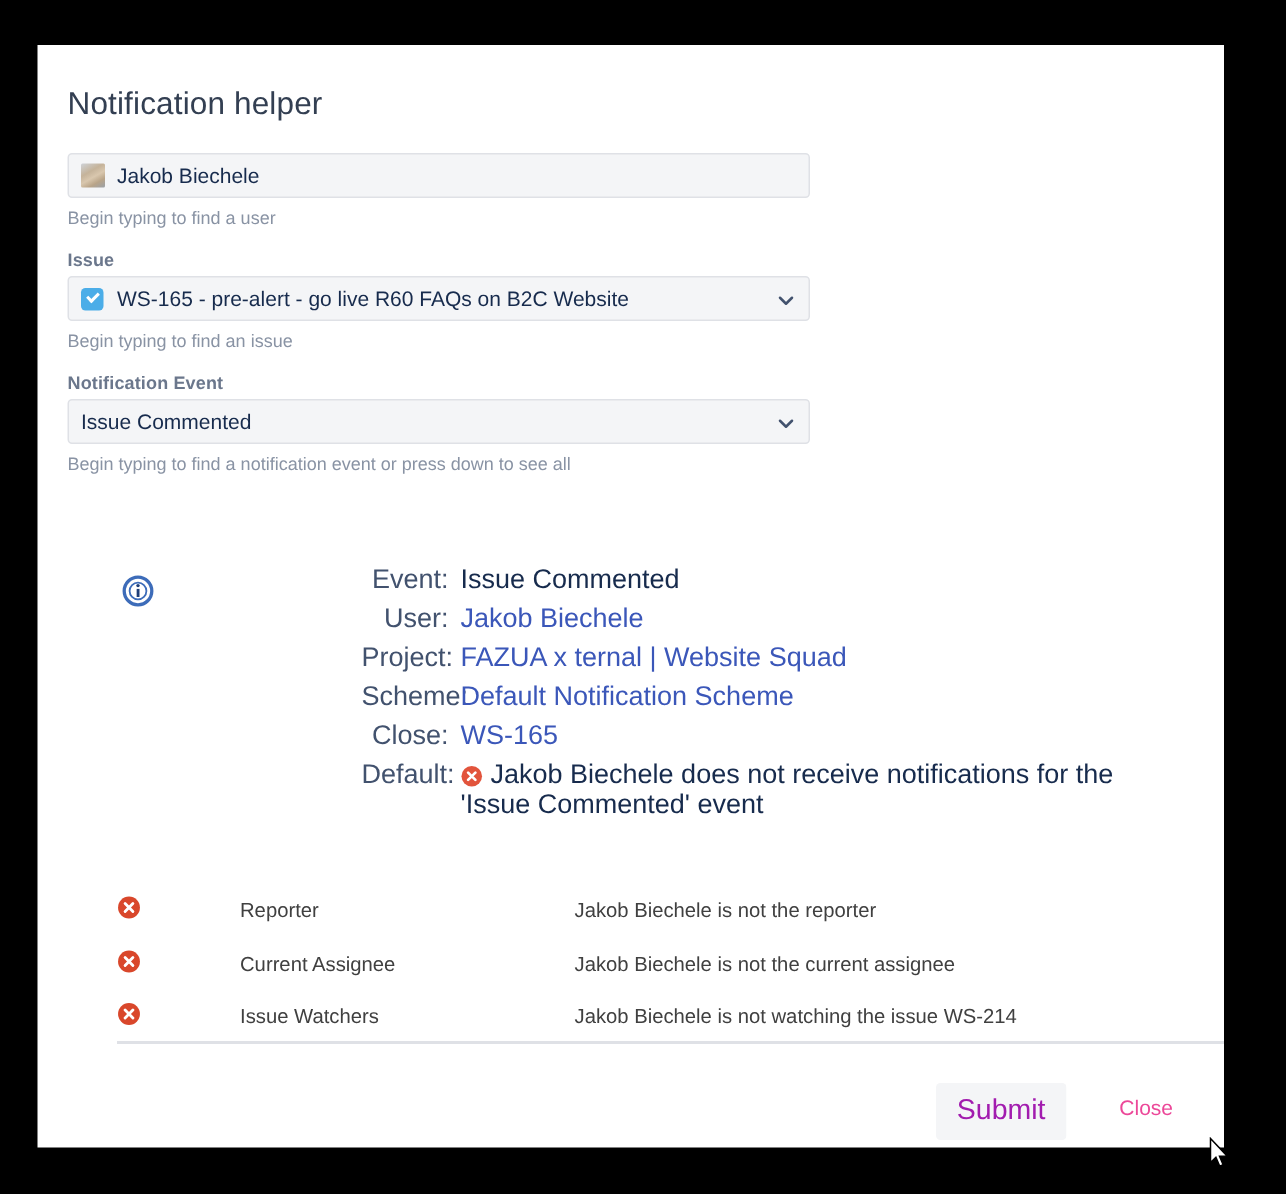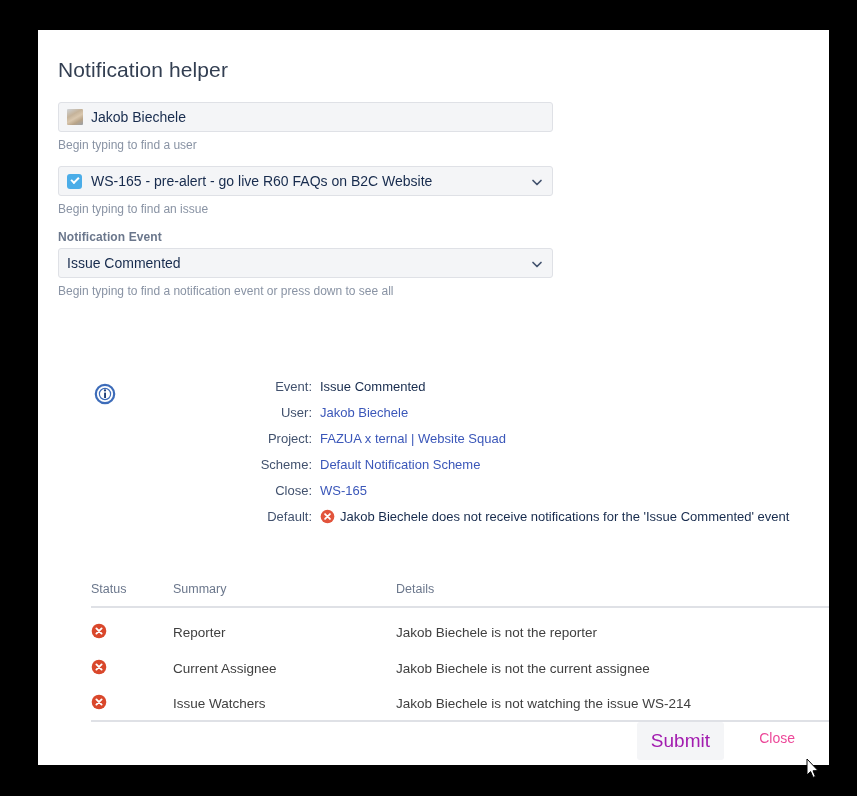--- a/index.html
+++ b/index.html
@@ -8,21 +8,21 @@
     padding: 0;
     width: 857px;
     height: 796px;
     background: #000000;
     font-family: "Liberation Sans", sans-serif;
     overflow: hidden;
   }
 
   #dialog {
     position: absolute;
-    left: 38px;
+    left: 25px;
     top: 30px;
     width: 791px;
     height: 735px;
     background: #ffffff;
     overflow: hidden;
   }
 
   
   .dialog-title {
     position: absolute;
@@ -131,21 +131,21 @@
   }
   .info-rows {
     position: absolute;
     left: 196px;
     top: 28px;
     width: 555px;
   }
   .info-row {
     display: flex;
     margin-bottom: 9px;
-    font-size: 13px;
+    font-size: 18px;
     line-height: 17px;
   }
   .info-key {
     width: 66px;
     flex: 0 0 66px;
     text-align: right;
     color: #42526e;
     padding-right: 8px;
   }
   .info-val { color: #172b4d; }
@@ -230,20 +230,21 @@
   <div class="dialog-title">Notification helper</div>
 
   <div class="form-area">
 
     <div class="field-box">
       <span class="avatar"></span>
       <span>Jakob Biechele</span>
     </div>
     <div class="help-text">Begin typing to find a user</div>
 
+    <div class="field-label">Issue</div>
     <div class="field-box">
       <span class="task-icon"></span>
       <span>WS-165 - pre-alert - go live R60 FAQs on B2C Website</span>
       <span class="caret">
         <svg viewBox="0 0 12 12" width="12" height="12">
             <path d="M2 4.5 L6 8.5 L10 4.5" fill="none" stroke="#42526e" stroke-width="1.7" stroke-linecap="round" stroke-linejoin="round"></path>
           </svg>
       </span>
     </div>
     <div class="help-text">Begin typing to find an issue</div>
@@ -308,25 +309,20 @@
             </svg>
           </span><span>Jakob Biechele does not receive notifications for the 'Issue Commented' event</span>
         </span>
       </div>
 
     </div>
   </div>
 
   <div class="result-table">
 
-    <div class="rt-head">
-      <div class="col-status">Status</div>
-      <div class="col-summary">Summary</div>
-      <div class="col-details">Details</div>
-    </div>
 
     <div class="rt-row" style="margin-top:6px;">
       <div class="col-status">
         <span>
           <svg viewBox="0 0 16 16" width="16" height="16">
             <circle cx="8" cy="8" r="7.3" fill="#d9472b"></circle>
             <path d="M5.4 5.4 L10.6 10.6 M10.6 5.4 L5.4 10.6" stroke="#fff" stroke-width="1.9" stroke-linecap="round"></path>
           </svg>
         </span>
       </div>

